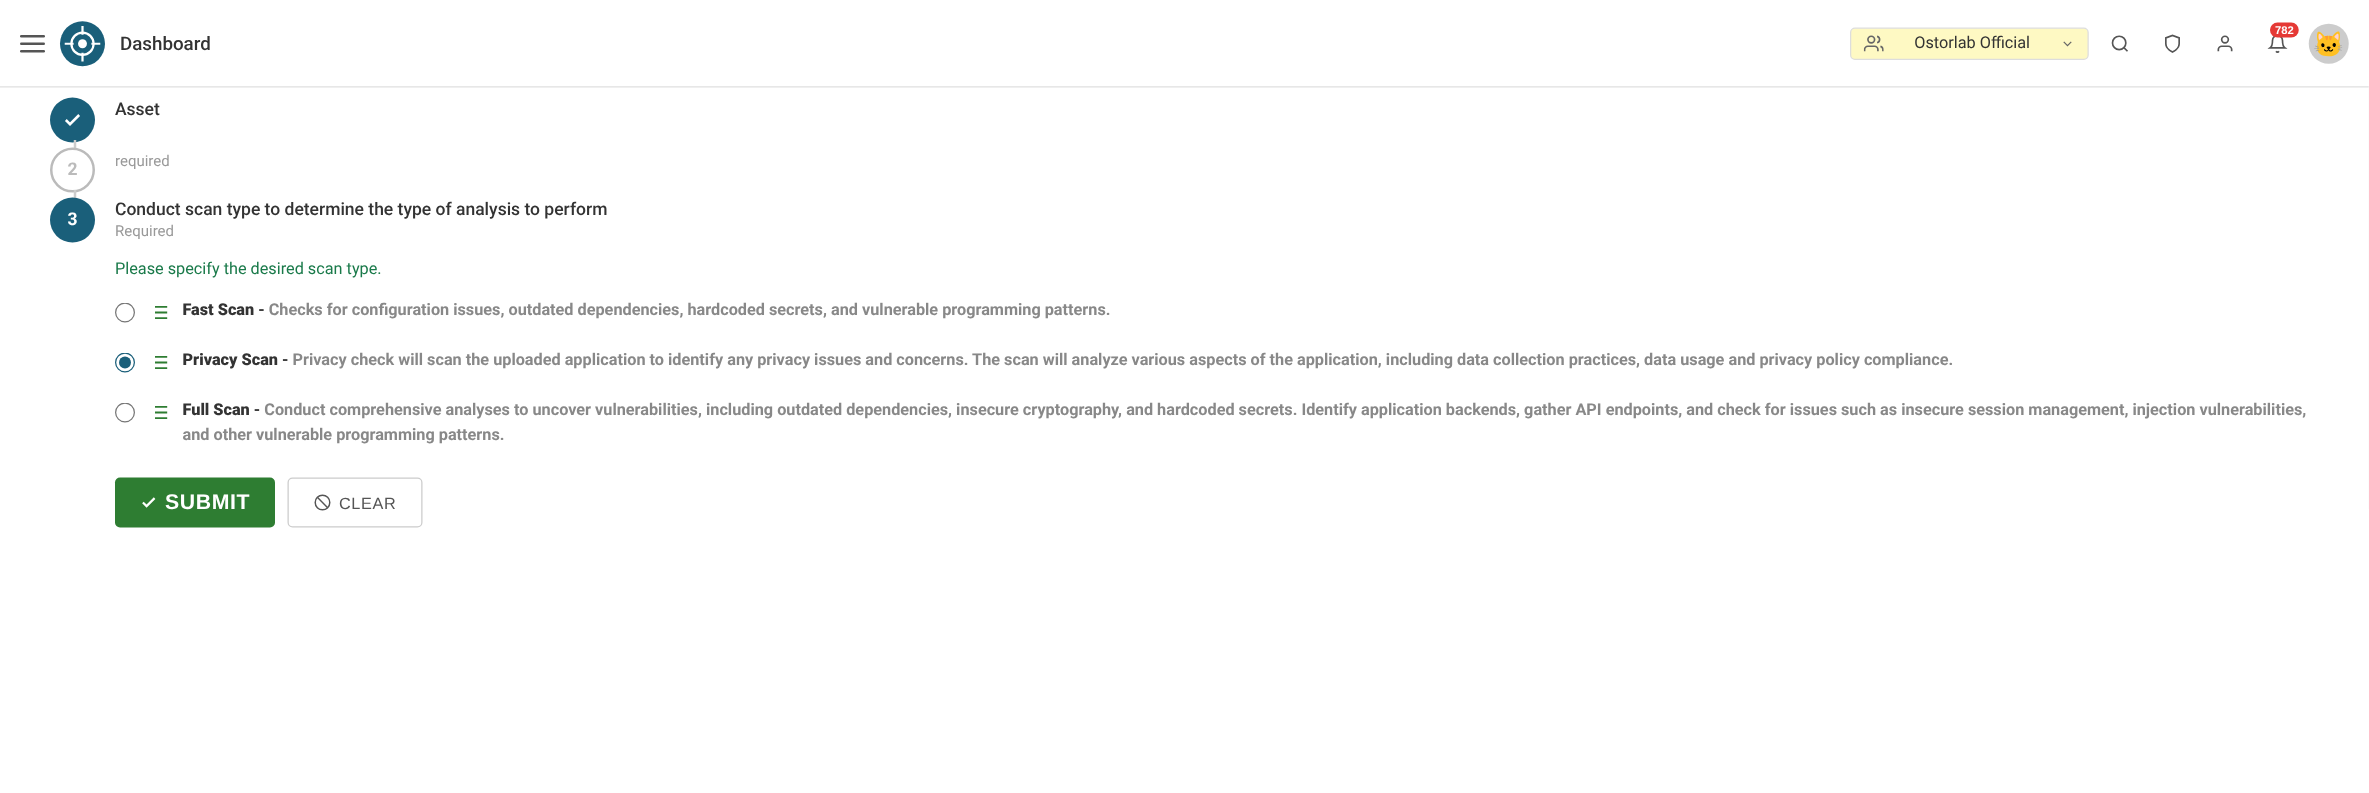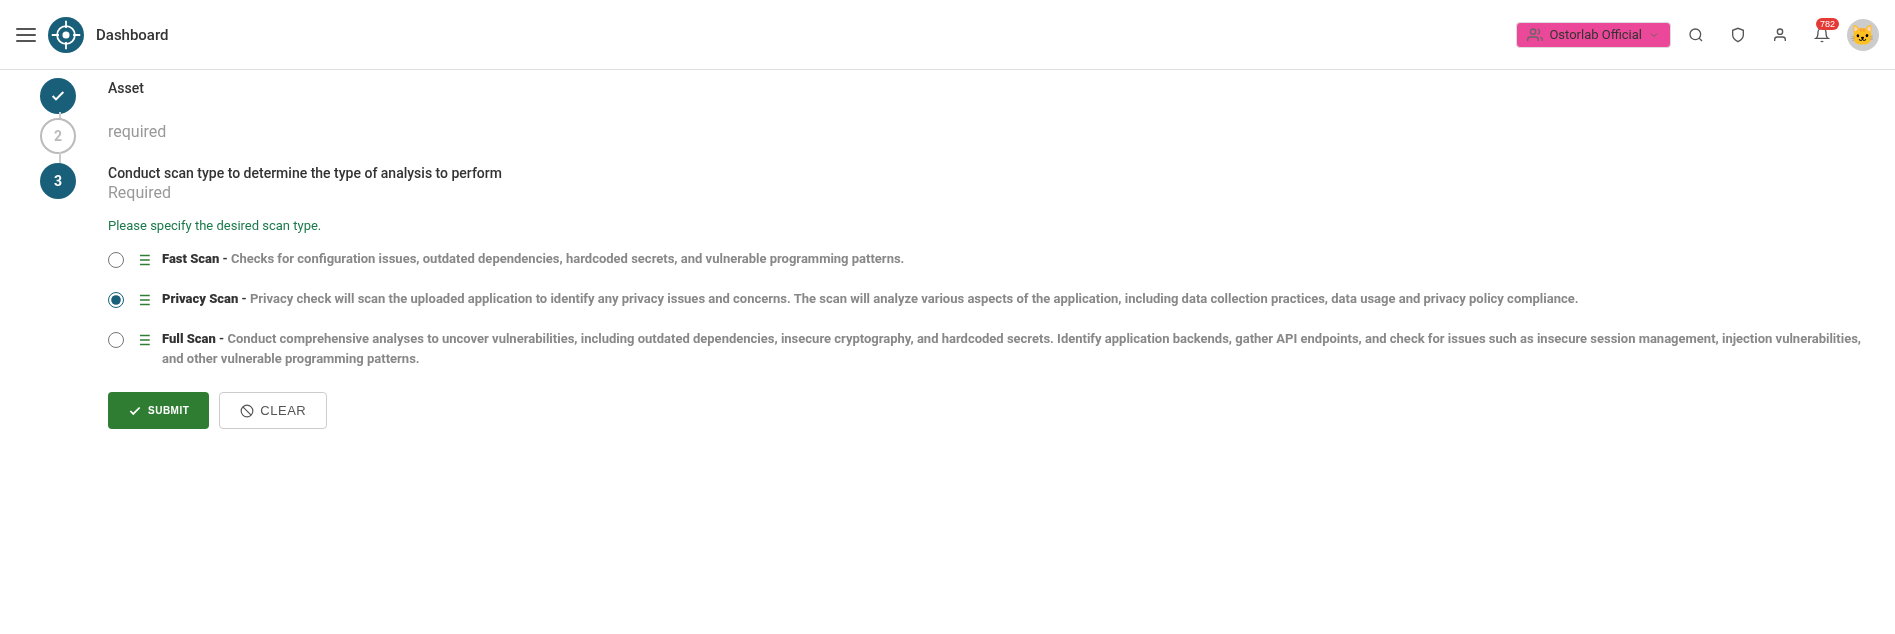--- a/index.html
+++ b/index.html
@@ -63,28 +63,28 @@
       color: #333;
     }
     .header-right {
       display: flex;
       align-items: center;
       gap: 8px;
     }
     .org-selector {
       display: flex;
       align-items: center;
-      gap: 6px;
+      gap: 24px;
       border: 1px solid #ddd;
       border-radius: 4px;
       padding: 4px 10px;
       cursor: pointer;
       font-size: 13px;
       color: #333;
-      background: #ec4899;
+      background: #fef9c3;
       justify-content: space-between;
     }
     .org-selector svg {
       color: #666;
     }
     .header-icon-btn {
       width: 34px;
       height: 34px;
       border-radius: 50%;
       border: none;
@@ -99,21 +99,21 @@
     }
     .notification-badge {
       position: absolute;
       top: 0;
       right: 0;
       background: #e53935;
       color: white;
       font-size: 9px;
       border-radius: 10px;
       padding: 1px 4px;
-      font-weight: normal;
+      font-weight: bold;
       min-width: 16px;
       text-align: left;
     }
     .avatar {
       width: 32px;
       height: 32px;
       border-radius: 50%;
       background: #ccc;
       overflow: hidden;
       display: flex;
@@ -133,21 +133,21 @@
     
     .stepper {
       display: flex;
       flex-direction: column;
       gap: 0;
       padding-left: 8px;
     }
     .step {
       display: flex;
       align-items: flex-start;
-      gap: 32px;
+      gap: 16px;
       position: relative;
       justify-content: flex-end;
     }
     .step:not(:last-child)::after {
       content: '';
       position: absolute;
       left: 19px;
       top: 36px;
       bottom: -8px;
       width: 2px;
@@ -182,21 +182,21 @@
       flex: 1;
       padding-bottom: 20px;
       padding-top: 4px;
     }
     .step-title {
       font-size: 14px;
       font-weight: 500;
       color: #333;
     }
     .step-subtitle {
-      font-size: 16px;
+      font-size: 12px;
       color: #999;
       margin-top: 2px;
     }
 
     
     .scan-type-section {
       margin-top: 16px;
       padding-left: 0;
     }
     .scan-type-prompt {
@@ -246,21 +246,21 @@
       display: flex;
       gap: 10px;
       margin-top: 24px;
     }
     .btn-submit {
       background: #2e7d32;
       color: white;
       border: none;
       border-radius: 4px;
       padding: 10px 20px;
-      font-size: 10px;
+      font-size: 17px;
       font-weight: 600;
       cursor: pointer;
       display: flex;
       align-items: center;
       gap: 6px;
       letter-spacing: 0.5px;
     }
     .btn-clear {
       background: #fff;
       color: #555;

